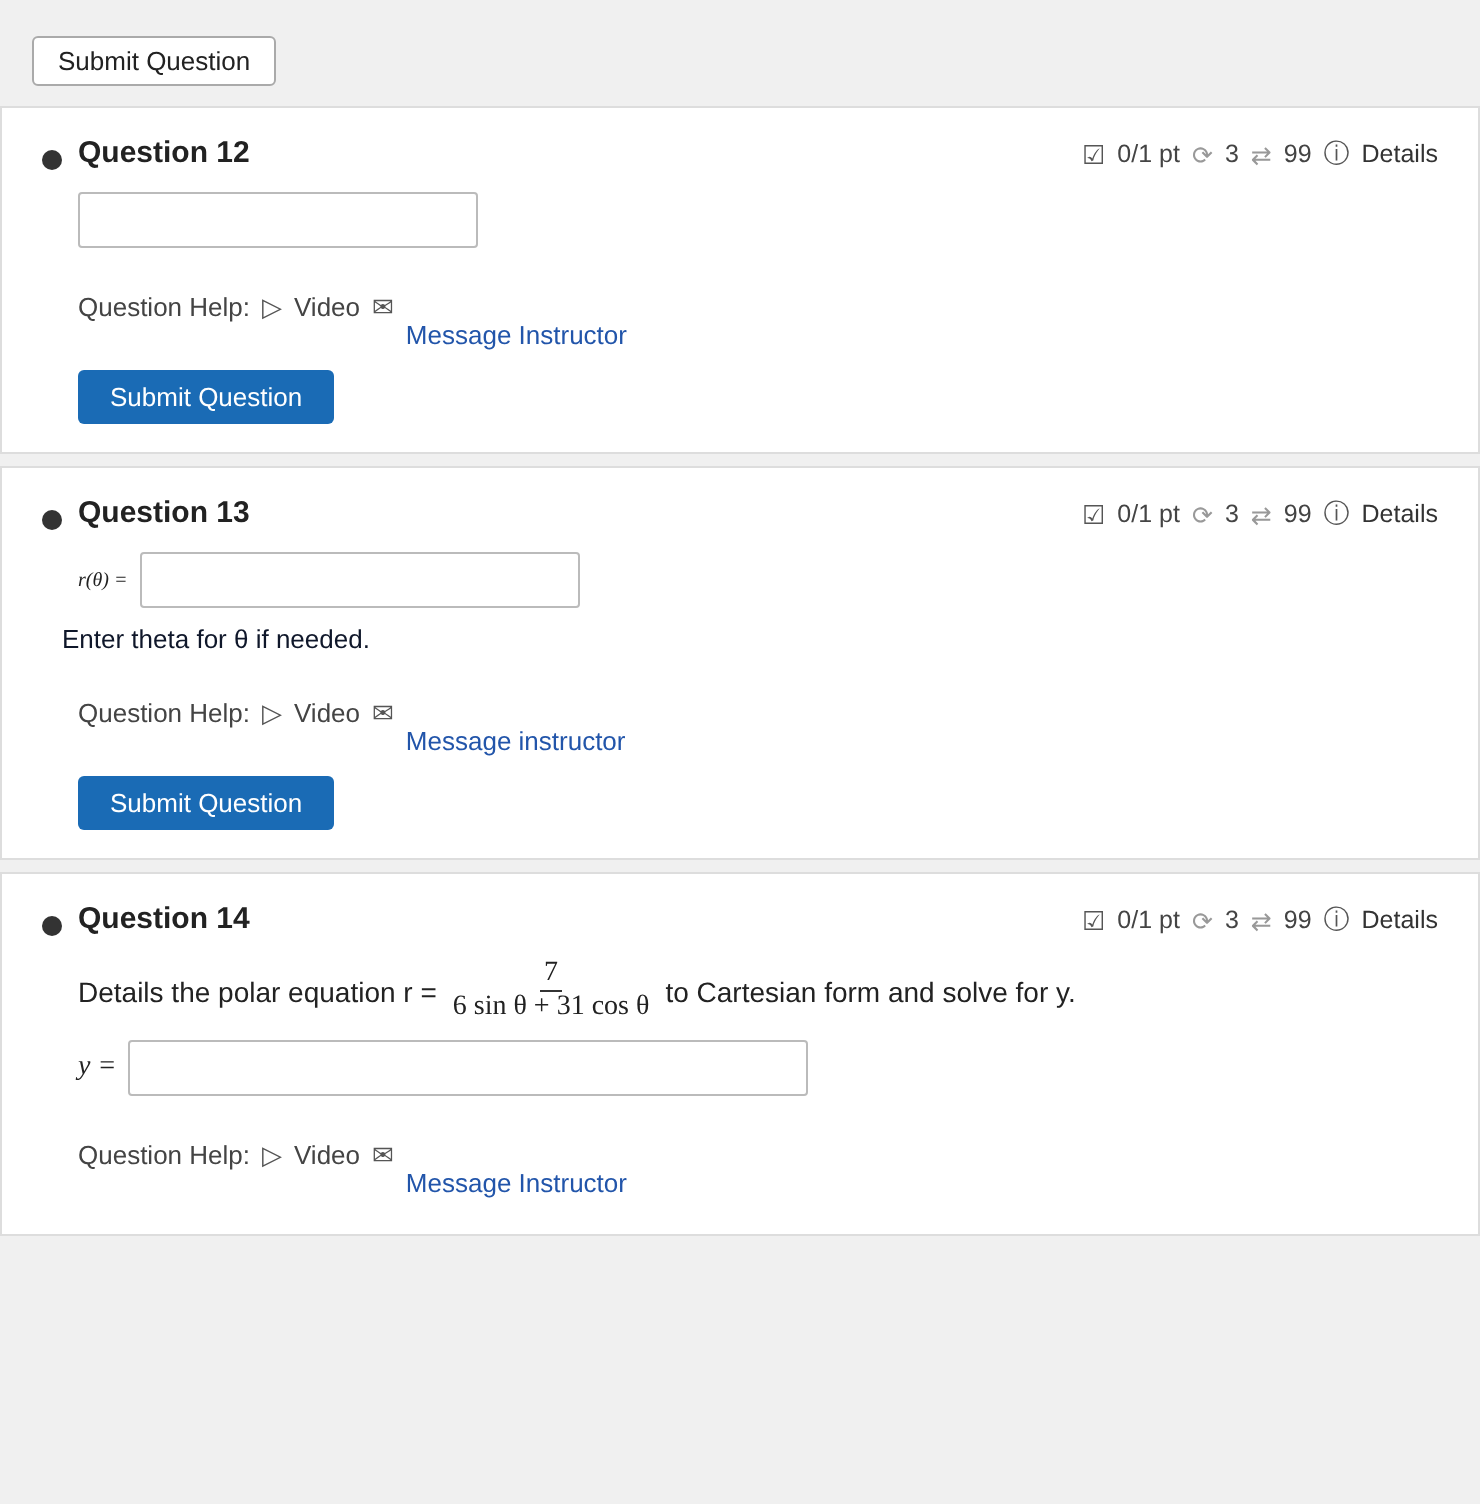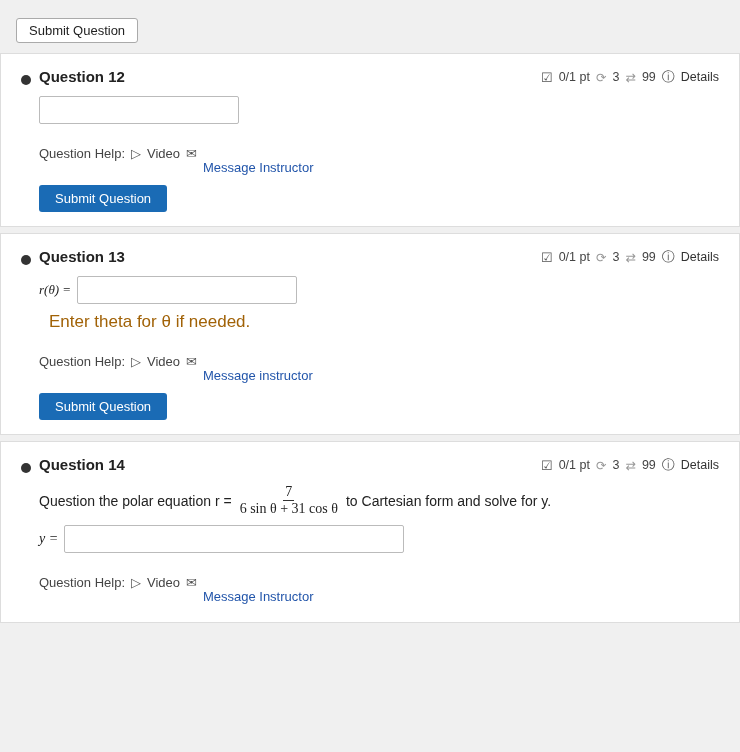--- a/index.html
+++ b/index.html
@@ -98,21 +98,21 @@
     }
     .r-theta-row {
       display: flex;
       align-items: center;
       gap: 6px;
       margin: 8px 0 8px 18px;
     }
     .r-theta-label {
       font-family: 'Times New Roman', serif;
       font-style: italic;
-      font-size: 13px;
+      font-size: 10px;
     }
     .r-theta-input {
       border: 1px solid #bbb;
       border-radius: 2px;
       padding: 5px 8px;
       font-size: 14px;
       width: 220px;
       background: white;
     }
     .y-row {
@@ -128,23 +128,23 @@
     }
     .y-input {
       border: 1px solid #bbb;
       border-radius: 2px;
       padding: 5px 8px;
       font-size: 14px;
       width: 340px;
       background: white;
     }
     .hint-text {
-      font-size: 17px;
-      color: #a16207;
-      margin: 4px 0 6px 28px;
+      font-size: 13px;
+      color: #0f172a;
+      margin: 4px 0 6px 10px;
     }
     .help-row {
       display: flex;
       align-items: center;
       gap: 6px;
       margin: 8px 0 10px 18px;
       font-size: 13px;
       color: #444;
     }
     .help-icon {
@@ -301,21 +301,21 @@
         <span class="meta-sep">⟳</span>
         <span>3</span>
         <span class="meta-sep">⇄</span>
         <span>99</span>
         <span class="meta-icon">ⓘ</span>
         <a class="details-link" href="#">Details</a>
       </div>
     </div>
 
     <div class="q14-body">
-      <span>Question the polar equation r =</span>
+      <span>Details the polar equation r =</span>
       <span class="fraction">
         <span class="fraction-num">7</span>
         <span class="fraction-den">6 sin θ + 31 cos θ</span>
       </span>
       <span>to Cartesian form and solve for y.</span>
     </div>
 
     <div class="y-row">
       <span class="y-label">y =</span>
       <input class="y-input" type="text" value="" style="">

